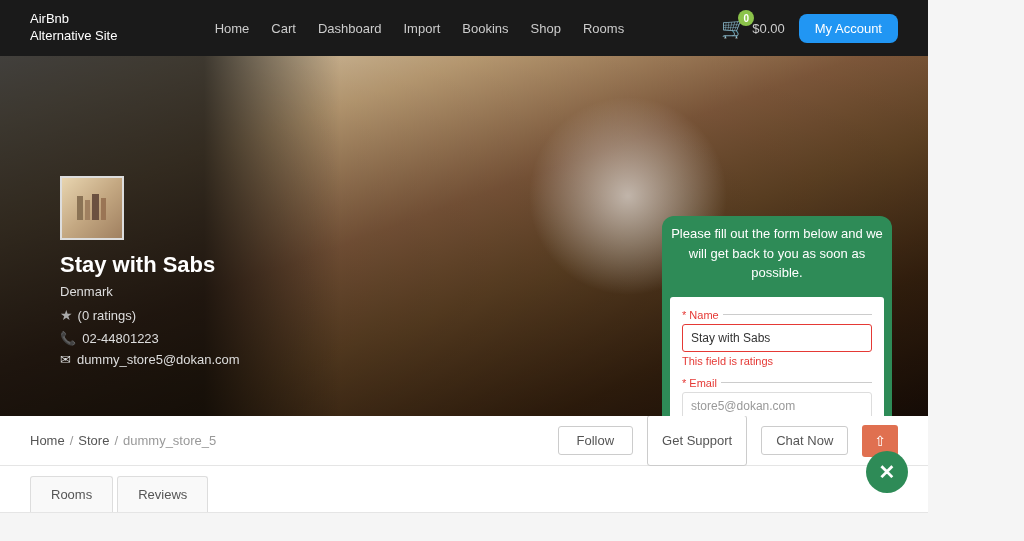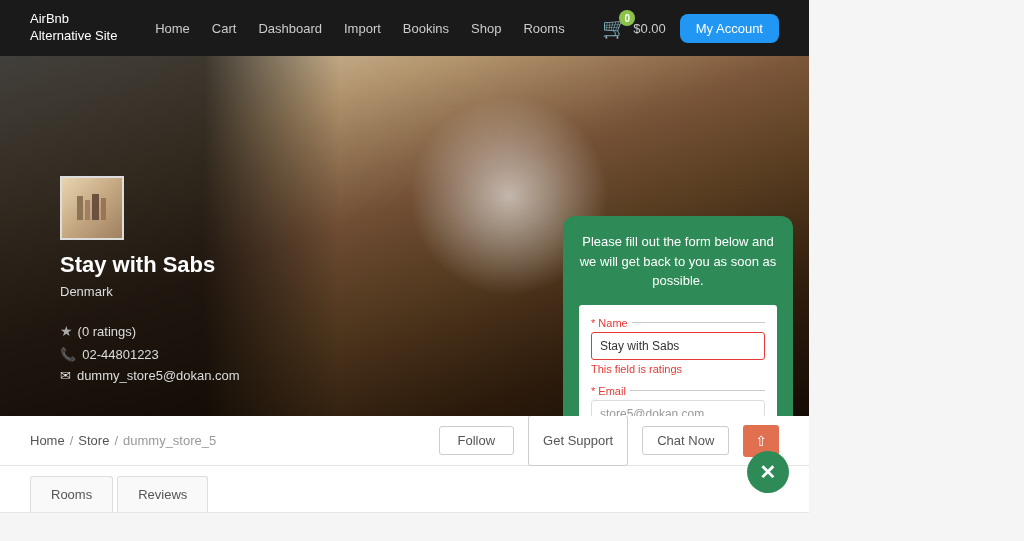--- a/index.html
+++ b/index.html
@@ -119,21 +119,21 @@
     }
     .store-name {
       color: #fff;
       font-size: 22px;
       font-weight: 600;
       margin-bottom: 6px;
     }
     .store-location {
       color: #ddd;
       font-size: 13px;
-      margin-bottom: 24px;
+      margin-bottom: 8px;
     }
     .store-rating {
       display: flex;
       align-items: center;
       gap: 5px;
       color: #ddd;
       font-size: 13px;
       margin-bottom: 8px;
     }
     .star { color: #aaa; font-size: 14px; }
@@ -226,26 +226,26 @@
       cursor: pointer;
       font-size: 13px;
       color: #555;
       border-radius: 3px 3px 0 0;
       margin-right: 4px;
     }
 
     
     .contact-panel {
       position: absolute;
-      right: 16px;
+      right: 36px;
       top: 160px;
       width: 230px;
       background: #2e8b57;
       border-radius: 12px;
-      padding: 16px;
+      padding: 8px;
       z-index: 10;
     }
     .contact-panel-msg {
       color: #fff;
       font-size: 13px;
       text-align: center;
       margin-bottom: 14px;
       line-height: 1.5;
     }
     .contact-form {
@@ -327,21 +327,21 @@
     .hero-wall {
       position: absolute;
       right: 200px;
       top: 40px;
       width: 200px;
       height: 200px;
       background: radial-gradient(ellipse, rgba(255,255,255,0.6) 0%, transparent 70%);
     }
 
     .page-wrapper {
-      width: 809px;
+      width: 928px;
       background: #f5f5f5;
       position: relative;
     }
   </style>
 </head>
 <body>
 
 <div class="page-wrapper">
 
   <header class="header">

